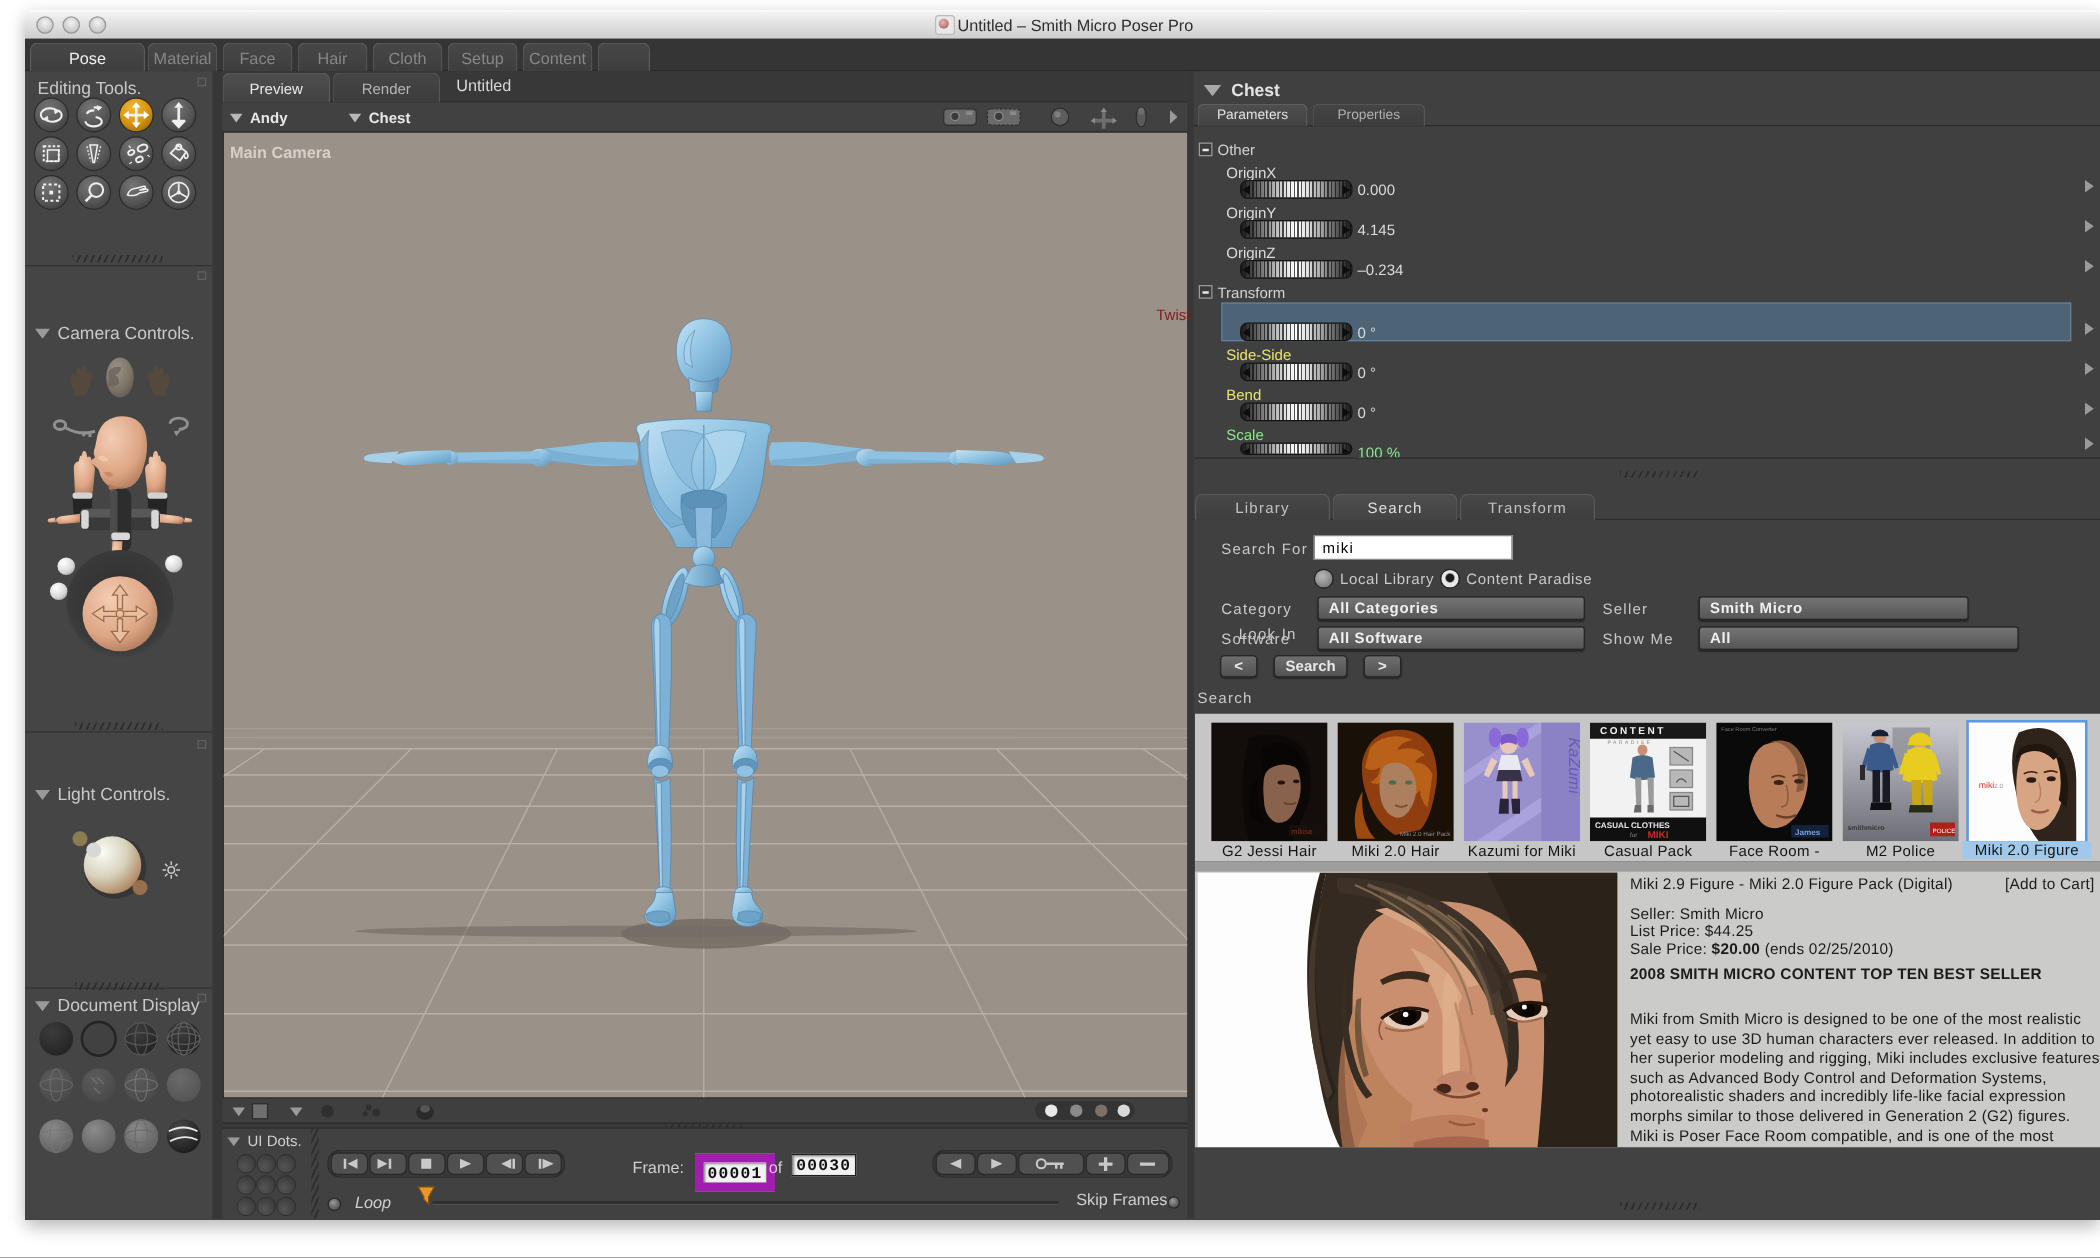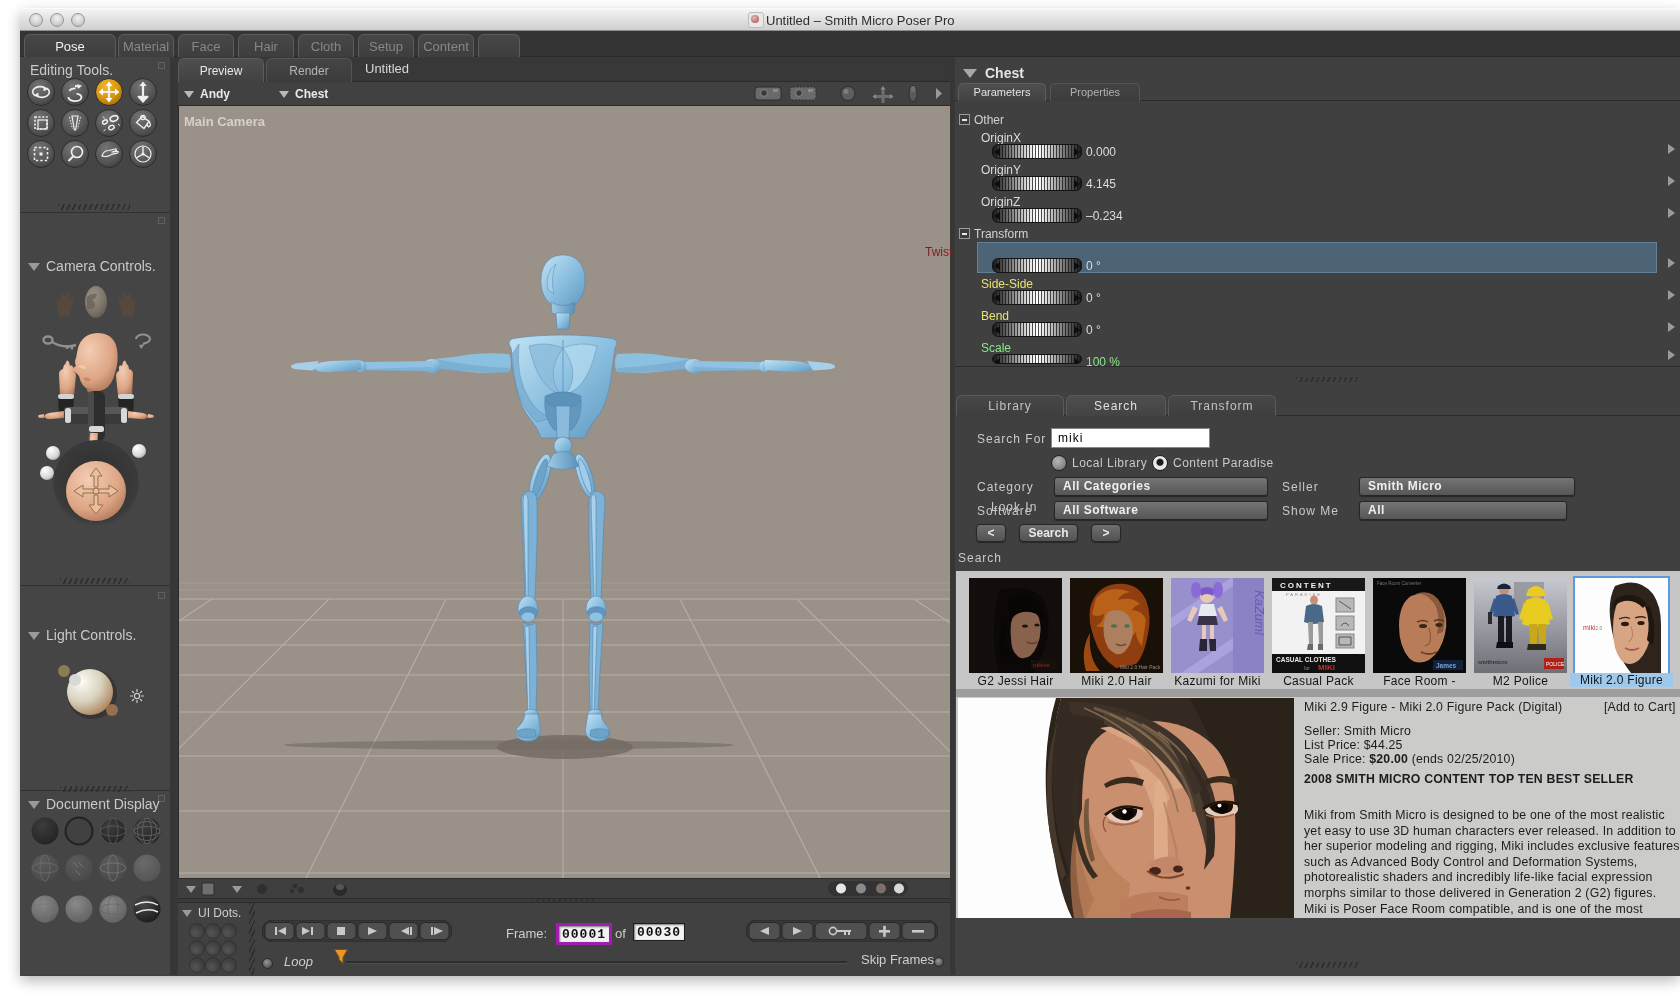--- a/index.html
+++ b/index.html
@@ -558,21 +558,21 @@
   <g fill="#c9c9c9">
     <path d="M13,7 v8 h2 v-8z M24,7 l-8,4 l8,4z"></path>
     <path d="M40,7 l8,4 l-8,4z M49,7 v8 h2 v-8z"></path>
     <rect x="75" y="7" width="8" height="8"></rect>
     <path d="M106,7 l9,4 l-9,4z"></path>
     <path d="M147,7 l-8,4 l8,4z M148,7 v8 h2 v-8z"></path>
     <path d="M169,7 v8 h2 v-8z M172,7 l9,4 l-9,4z"></path>
   </g>
 </svg>
 <div class="abs" style="left:506px;top:926px;color:#cfcfcf;font-size:13px;text-align:center;">Frame:</div>
-<div class="abs" style="left:556px;top:923px;width:50px;height:16px;background:#f2f2f2;border:3px solid #a21caf;box-shadow:inset 1px 1px 2px rgba(0,0,0,0.5);font-family:'Liberation Mono',monospace;font-weight:bold;font-size:13px;color:#111;text-align:center;line-height:17px;letter-spacing:1px;">00001</div>
+<div class="abs" style="left:556px;top:923px;width:50px;height:16px;background:#f2f2f2;border:7px solid #a21caf;box-shadow:inset 1px 1px 2px rgba(0,0,0,0.5);font-family:'Liberation Mono',monospace;font-weight:bold;font-size:13px;color:#111;text-align:center;line-height:17px;letter-spacing:1px;">00001</div>
 <div class="abs" style="left:615px;top:926px;color:#cfcfcf;font-size:13px;">of</div>
 <div class="abs" style="left:633px;top:923px;width:50px;height:16px;background:#f2f2f2;border:1px solid #1e1e1e;box-shadow:inset 1px 1px 2px rgba(0,0,0,0.5);font-family:'Liberation Mono',monospace;font-weight:bold;font-size:13px;color:#111;text-align:center;line-height:17px;letter-spacing:1px;">00030</div>
 <svg class="abs" style="left:746px;top:920px;" width="192" height="22" viewBox="0 0 192 22">
   <rect x="0" y="0" width="192" height="22" rx="11" fill="#373737" stroke="#2a2a2a"></rect>
   <g fill="#505050" stroke="#292929">
     <rect x="3" y="2.5" width="31" height="17" rx="5"></rect>
     <rect x="36" y="2.5" width="31" height="17" rx="5"></rect>
     <rect x="69" y="2.5" width="52" height="17" rx="5"></rect>
     <rect x="123" y="2.5" width="31" height="17" rx="5"></rect>
     <rect x="156" y="2.5" width="33" height="17" rx="5"></rect>
@@ -655,21 +655,21 @@
 <div class="abs lbl" style="left:1072px;top:456px;letter-spacing:0.5px;">Local Library</div>
 <div class="abs radio sel" style="left:1152px;top:455px;"></div>
 <div class="abs lbl" style="left:1173px;top:456px;letter-spacing:0.5px;">Content Paradise</div>
 <div class="abs lbl" style="left:977px;top:480px;letter-spacing:1px;">Category</div>
 <div class="abs ddrop" style="left:1054px;top:477px;width:214px;">All Categories</div>
 <div class="abs lbl" style="left:1282px;top:480px;letter-spacing:1px;">Seller</div>
 <div class="abs ddrop" style="left:1359px;top:477px;width:216px;">Smith Micro</div>
 <div class="abs lbl" style="left:977px;top:504px;letter-spacing:1px;">Software</div>
 <div class="abs ddrop" style="left:1054px;top:501px;width:214px;">All Software</div>
 <div class="abs lbl" style="left:1282px;top:504px;letter-spacing:1px;">Show Me</div>
-<div class="abs ddrop" style="left:1359px;top:501px;width:208px;">All</div>
+<div class="abs ddrop" style="left:1359px;top:501px;width:256px;">All</div>
 <div class="abs sbtn" style="left:976px;top:524px;width:30px;">&lt;</div>
 <div class="abs sbtn" style="left:1019px;top:524px;width:59px;">Search</div>
 <div class="abs sbtn" style="left:1091px;top:524px;width:30px;">&gt;</div>
 <div class="abs lbl" style="left:958px;top:551px;letter-spacing:1px;">Search</div>
 
 <div class="abs" style="left:956px;top:571px;width:724px;height:118px;background:#c6c6c6;"></div>
 <div class="abs" style="left:956px;top:689px;width:724px;height:8px;background:#9e9e9e;"></div>
 
 <div class="abs" style="left:956px;top:697px;width:724px;height:221px;background:#cbcbca;"></div>
 

